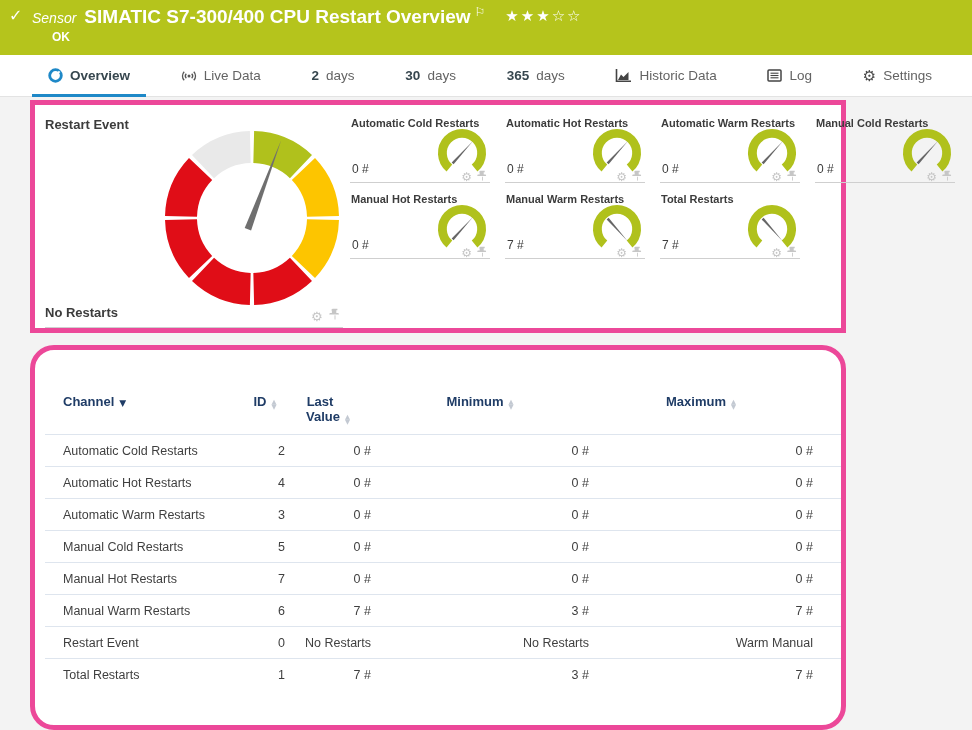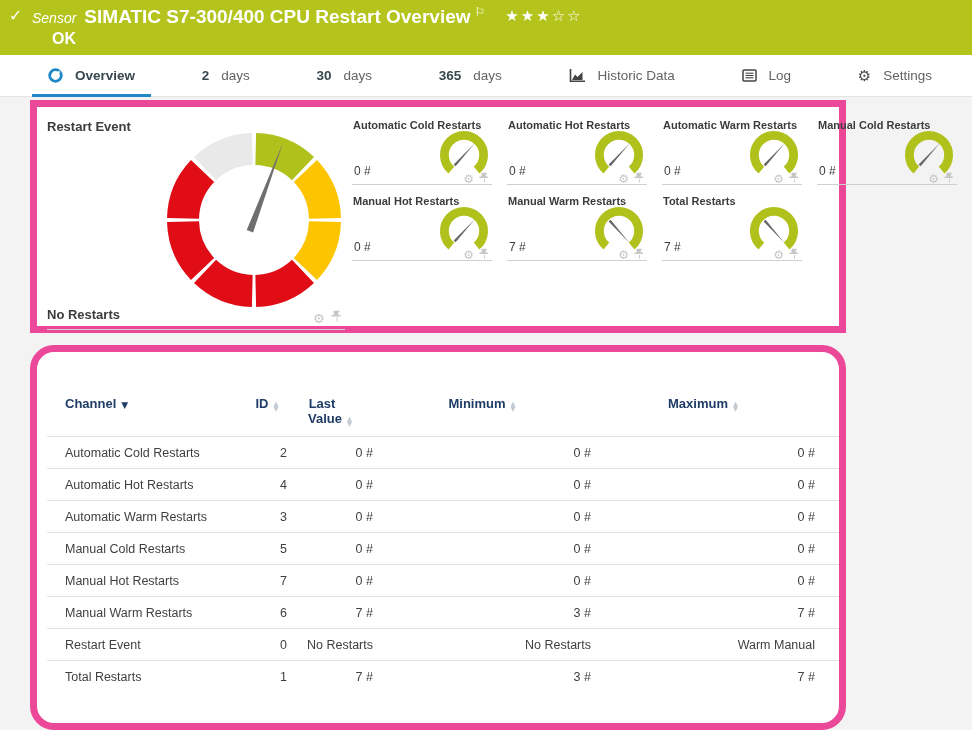--- a/index.html
+++ b/index.html
@@ -7,36 +7,36 @@
   body { font-family:"Liberation Sans","DejaVu Sans",sans-serif; background:#f3f3f3; position:relative; }
 
   
   .hdr { position:absolute; top:0; left:0; width:972px; height:55px; background:#b5c41c; color:#fff; }
   .hdr .check { position:absolute; left:9px; top:6px; font-size:16px; font-weight:bold; }
   .hdr .line1 { position:absolute; left:32px; top:5px; white-space:nowrap; }
   .hdr .kind { font-style:italic; font-size:14px; }
   .hdr .title { font-weight:bold; font-size:19px; margin-left:8px; }
   .hdr .flag { font-size:12px; vertical-align:7px; margin-left:4px; }
   .hdr .stars { font-size:15px; letter-spacing:2px; margin-left:20px; vertical-align:2px; }
-  .hdr .ok { position:absolute; left:52px; top:30px; font-weight:bold; font-size:16px; }
+  .hdr .ok { position:absolute; left:52px; top:30px; font-weight:bold; font-size:12px; }
 
   
   .tabbar { position:absolute; top:55px; left:0; width:972px; height:42px; background:#fff;
             border-bottom:1px solid #e3e3e3; display:flex; align-items:center;
             justify-content:space-between; padding:0 34px 0 42px; }
-  .tab { position:relative; height:100%; display:flex; align-items:center; gap:12px;
+  .tab { position:relative; height:100%; display:flex; align-items:center; gap:7px;
          color:#636363; font-size:13.5px; cursor:pointer; padding:0 6px; }
   .tab .tnum { font-weight:bold; color:#37474f; }
   .tab.active { color:#37474f; font-weight:bold; }
   .tab.active .tab-underline { position:absolute; left:-10px; right:-10px; bottom:-1px;
          height:3px; background:#1e88c7; }
   .ticon { display:flex; align-items:center; }
 
   
-  .panel { position:absolute; left:30px; width:816px; background:#fff; border:7px solid #ec4899; }
+  .panel { position:absolute; left:30px; width:816px; background:#fff; border:5px solid #ec4899; }
   #gauge-panel { top:100px; height:233px; }
   #table-panel { top:345px; height:385px; overflow:hidden;border-radius:24px; }
 
   
   .mg-title { position:absolute; left:10px; top:12px; font-size:13px; font-weight:bold; color:#3c3c3c; }
   #main-gauge-svg { position:absolute; left:127px; top:23px; }
   .mg-value { position:absolute; left:10px; top:200px; font-size:13px; font-weight:bold; color:#3c3c3c; }
   .mg-underline { position:absolute; left:10px; top:222px; width:298px; border-top:1px solid #cfcfcf; }
   .mg-icons { position:absolute; left:276px; top:202px; display:flex; gap:6px; align-items:center; }
   .gear-gray { font-size:13px; color:#c6c6c6; line-height:1; font-family:"DejaVu Sans",sans-serif; }
@@ -81,20 +81,32 @@
 <div class="tabbar">
   <div class="tab active">
     <span class="ticon">
       <svg width="15" height="15" viewBox="0 0 16 16">
           <circle cx="8" cy="8" r="6.2" fill="none" stroke="#1e88c7" stroke-width="3"></circle>
           <line x1="8" y1="8" x2="12.4" y2="3.6" stroke="#fff" stroke-width="2.2"></line>
         </svg>
     </span>
     <span>Overview</span>
     <span class="tab-underline"></span>
+  </div>
+  <div class="tab">
+    <span class="ticon">
+      <svg width="16" height="16" viewBox="0 0 16 16" fill="none" stroke="#555" stroke-width="1.3">
+        <path d="M5.3,5.8 a3.2,3.2 0 0 0 0,4.4"></path>
+          <path d="M3.2,3.7 a6.2,6.2 0 0 0 0,8.6"></path>
+        <path d="M10.7,5.8 a3.2,3.2 0 0 1 0,4.4"></path>
+          <path d="M12.8,3.7 a6.2,6.2 0 0 1 0,8.6"></path>
+        <circle cx="8" cy="8" r="1.5" fill="#555" stroke="none"></circle>
+        </svg>
+    </span>
+    <span>Live Data</span>
   </div>
   <div class="tab">
     <span class="tnum">2</span>
     <span>days</span>
   </div>
   <div class="tab">
     <span class="tnum">30</span>
     <span>days</span>
   </div>
   <div class="tab">

